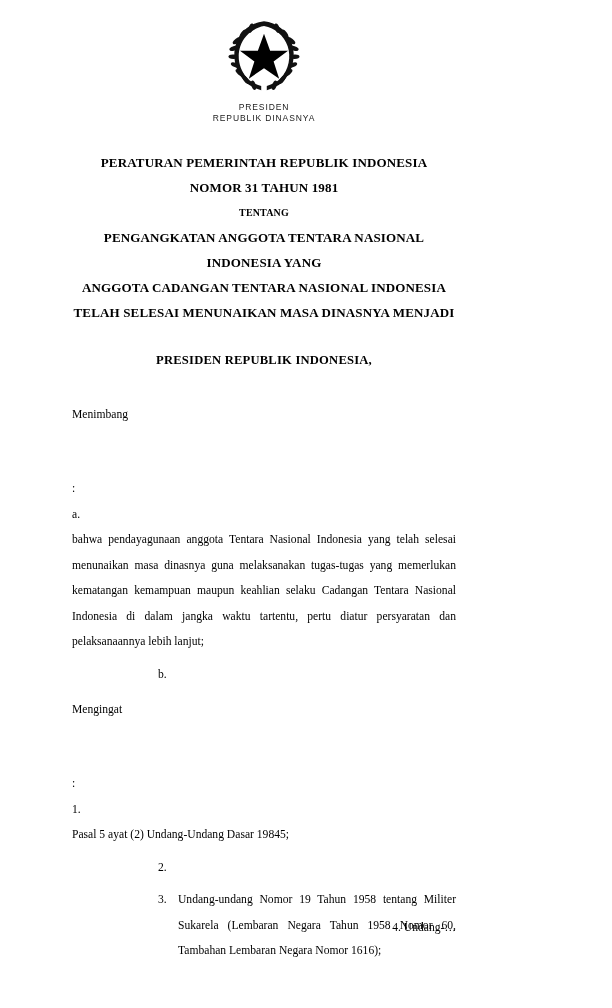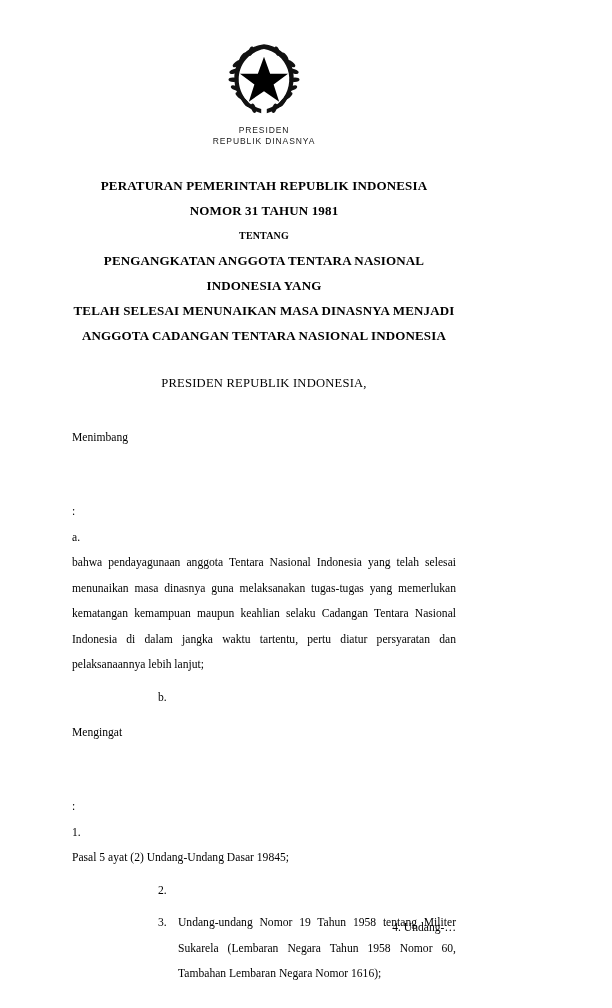--- a/index.html
+++ b/index.html
@@ -12,21 +12,21 @@
     background: #ffffff;
     font-family: "Liberation Serif", serif;
     color: #000000;
     position: relative;
     overflow: hidden;
   }
   .page {
     width: 528px;
     height: 1008px;
     box-sizing: border-box;
-    padding: 38px 72px 40px 72px;
+    padding: 15px 72px 40px 72px;
     position: relative;
   }
 
   
   .emblem-wrap {
     text-align: center;
     margin-top: 2px;
   }
   .emblem {
     width: 84px;
@@ -56,21 +56,21 @@
     font-weight: bold;
     font-size: 13px;
     letter-spacing: 0.15px;
     line-height: 25px;
   }
   .title-line.tentang {
     font-size: 10px;
   }
   .presiden-line {
     text-align: center;
-    font-weight: normal;
+    font-weight: bold;
     font-size: 12.6px;
     margin-top: 28px;
     letter-spacing: 0.2px;
   }
 
   
   .body-block {
     margin-top: 34px;
     font-size: 11.6px;
     line-height: 25.5px;
@@ -170,22 +170,22 @@
       <div>PRESIDEN</div>
       <div>REPUBLIK DINASNYA</div>
     </div>
   </div>
 
   <div class="title-block">
     <div class="title-line">PERATURAN PEMERINTAH REPUBLIK INDONESIA</div>
     <div class="title-line">NOMOR 31 TAHUN 1981</div>
     <div class="title-line tentang">TENTANG</div>
     <div class="title-line">PENGANGKATAN ANGGOTA TENTARA NASIONAL INDONESIA YANG</div>
+    <div class="title-line">ANGGOTA CADANGAN TENTARA NASIONAL INDONESIA</div>
     <div class="title-line">TELAH SELESAI MENUNAIKAN MASA DINASNYA MENJADI</div>
-    <div class="title-line">ANGGOTA CADANGAN TENTARA NASIONAL INDONESIA</div>
   </div>
 
   <div class="presiden-line">PRESIDEN REPUBLIK INDONESIA,</div>
 
   <div class="body-block">
 
     <div class="clause">
       <div class="lbl">Menimbang</div>
       <div class="colon">:</div>
       <div class="marker">a.</div>

